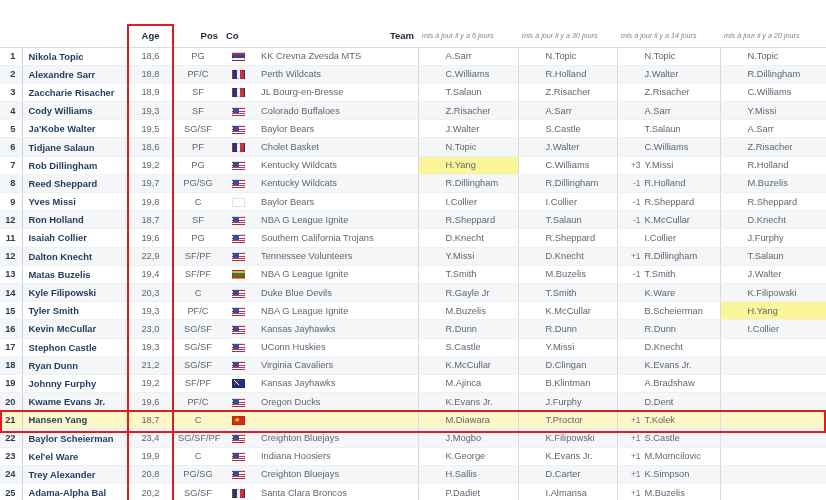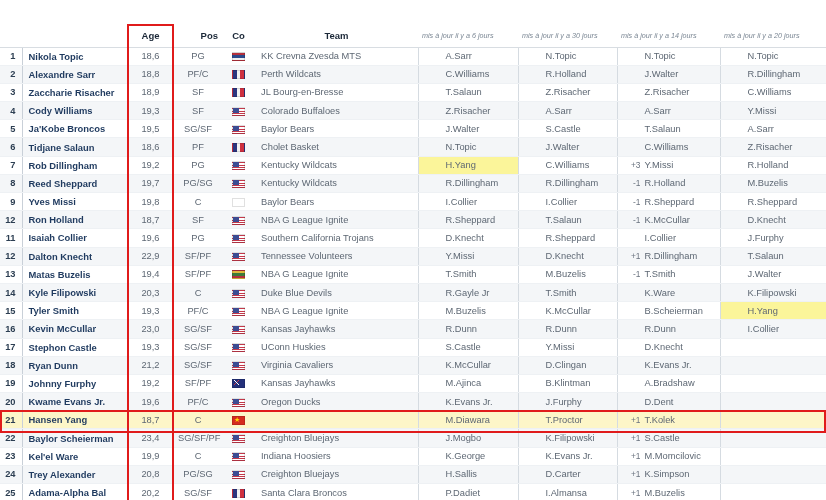--- a/index.html
+++ b/index.html
@@ -186,22 +186,22 @@
         <col class="c-h2">
       <col class="c-h3">
         <col class="c-h4">
     </colgroup>
     <thead>
       <tr>
         <th class="blank"></th>
         <th class="blank"></th>
         <th style="text-align:center">Age</th>
         <th style="text-align:right">Pos</th>
-        <th style="text-align:center">Co</th>
-        <th style="text-align:center">Team</th>
+        <th style="text-align:left">Co</th>
+        <th style="text-align:right">Team</th>
         <th class="hist">mis à jour il y a 6 jours</th>
         <th class="hist">mis à jour il y a 30 jours</th>
         <th class="hist">mis à jour il y a 14 jours</th>
         <th class="hist">mis à jour il y a 20 jours</th>
       </tr>
     </thead>
     <tbody id="tbody">
         <tr>
           <td class="rank">1</td>
           <td class="name">Nikola Topic</td>
@@ -325,21 +325,21 @@
           </td>
           <td class="hcell">
             <div class="inner">
               <span class="delta"></span>
               <span class="pname">Y.Missi</span>
             </div>
           </td>
         </tr>
         <tr>
           <td class="rank">5</td>
-          <td class="name">Ja'Kobe Broncos</td>
+          <td class="name">Ja'Kobe Walter</td>
           <td class="age">19,5</td>
           <td class="pos">SG/SF</td>
           <td class="co"><span class="flag flag-us"></span></td>
           <td class="team">Baylor Bears</td>
           <td class="hcell">
             <div class="inner">
               <span class="delta"></span>
               <span class="pname">J.Walter</span>
             </div>
           </td>

